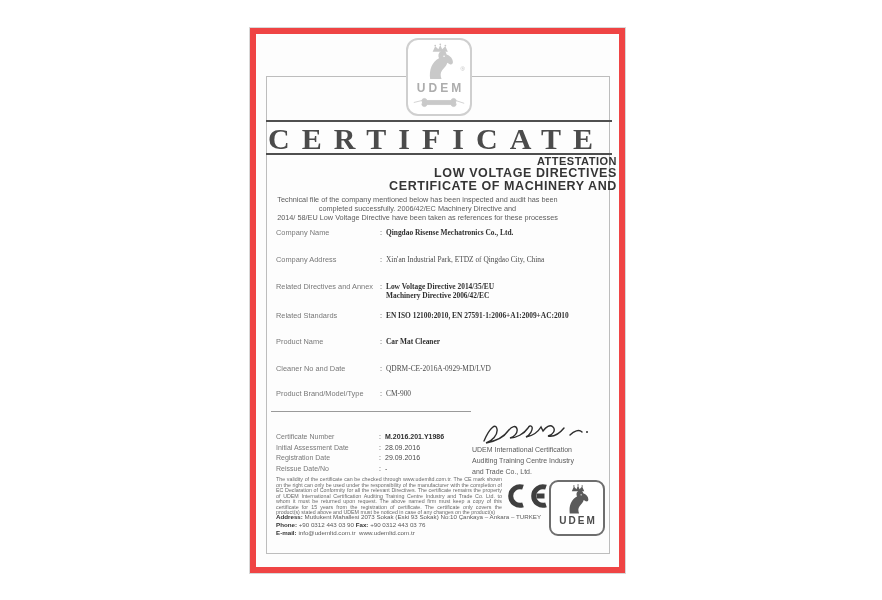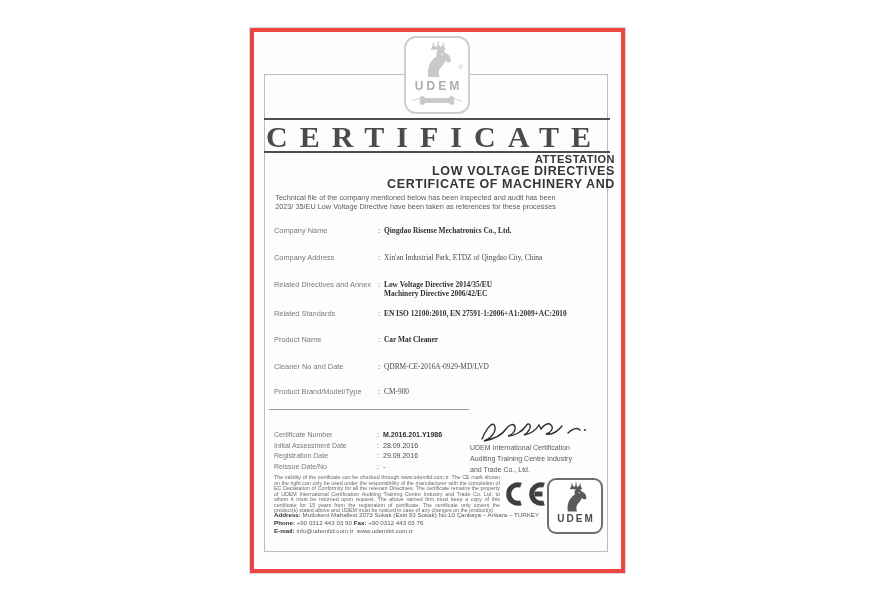--- a/index.html
+++ b/index.html
@@ -1,20 +1,20 @@
 <!DOCTYPE html>
 <html><head>
 <meta charset="utf-8">
 <style>
   html,body{margin:0;padding:0;background:#ffffff;width:882px;height:600px;overflow:hidden;}
   *{box-sizing:border-box;}
   .canvas{position:relative;width:882px;height:600px;background:#ffffff;font-family:"Liberation Sans",sans-serif;}
   .certificate{
     position:absolute;left:250px;top:28px;width:375px;height:545px;
-    border:4px solid #ef4444;outline:1px solid #d8d8d8;background:#fdfdfd;
+    border:6px solid #ef4444;outline:1px solid #d8d8d8;background:#fdfdfd;
   }
   .inner-frame{position:absolute;left:10px;top:42px;width:344px;height:478px;border:1px solid #bdbdbd;}
   
   .logo-box{position:absolute;background:#fff;text-align:center;}
   .logo-top{left:150px;top:4px;width:66px;height:78px;border:2px solid #cfcfcf;border-radius:12px;z-index:3;padding-top:2px;}
   .logo-top .emblem{width:42px;height:38px;display:block;margin:1px auto 0 auto;}
   .logo-top .logo-word{font-size:12px;font-weight:bold;letter-spacing:3px;color:#adadad;margin-left:3px;}
   .logo-top .bone{width:56px;height:13px;display:block;margin:1px auto 0 auto;}
   .reg-sym{position:absolute;top:26px;right:5px;font-size:6px;color:#bdbdbd;}
   
@@ -98,21 +98,22 @@
     <div class="title-rule rule-bottom"></div>
 
     <div class="heading">
       <div class="h1">ATTESTATION</div>
       <div class="h2">LOW VOLTAGE DIRECTIVES</div>
       <div class="h2">CERTIFICATE OF MACHINERY AND</div>
     </div>
 
     <div class="intro">
       <div>Technical file of the company mentioned below has been inspected and audit has been</div>
-      <div>2023/ 35/EU Low Voltage Directive have been taken as references for these processes</div>
+      <div>completed successfully. 2006/42/EC Machinery Directive and</div>
+      <div>2014/ 58/EU Low Voltage Directive have been taken as references for these processes</div>
     </div>
 
     <div class="fields">
       <div class="frow" style="top:0px">
         <span class="flabel">Company Name</span>
         <span class="fcolon">:</span>
         <span class="fvalue b">Qingdao Risense Mechatronics Co., Ltd.</span>
       </div>
       <div class="frow" style="top:27px">
         <span class="flabel">Company Address</span>

